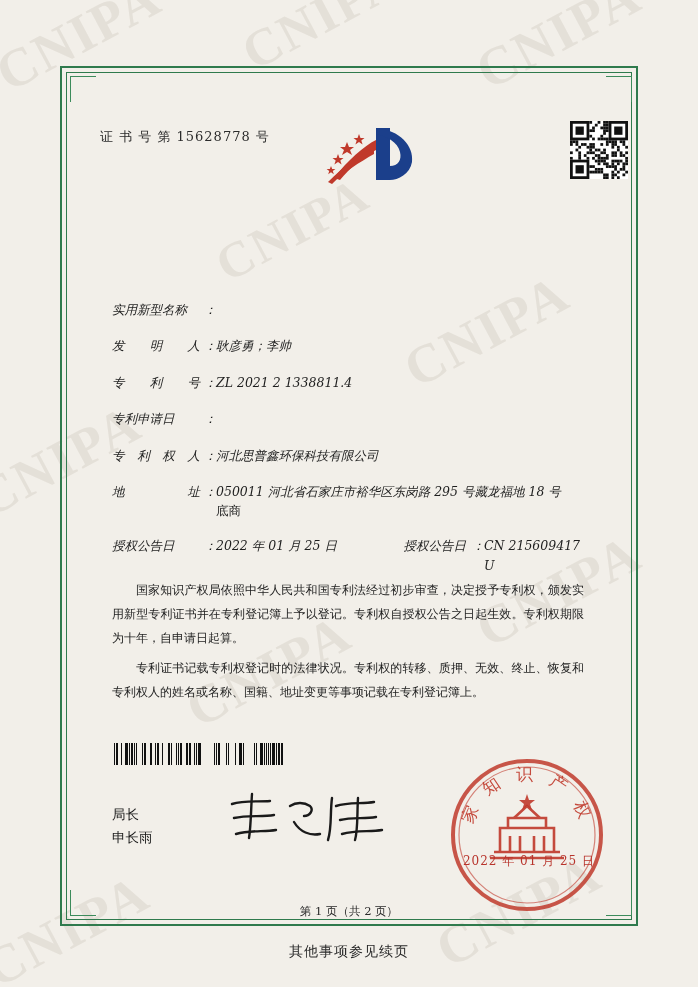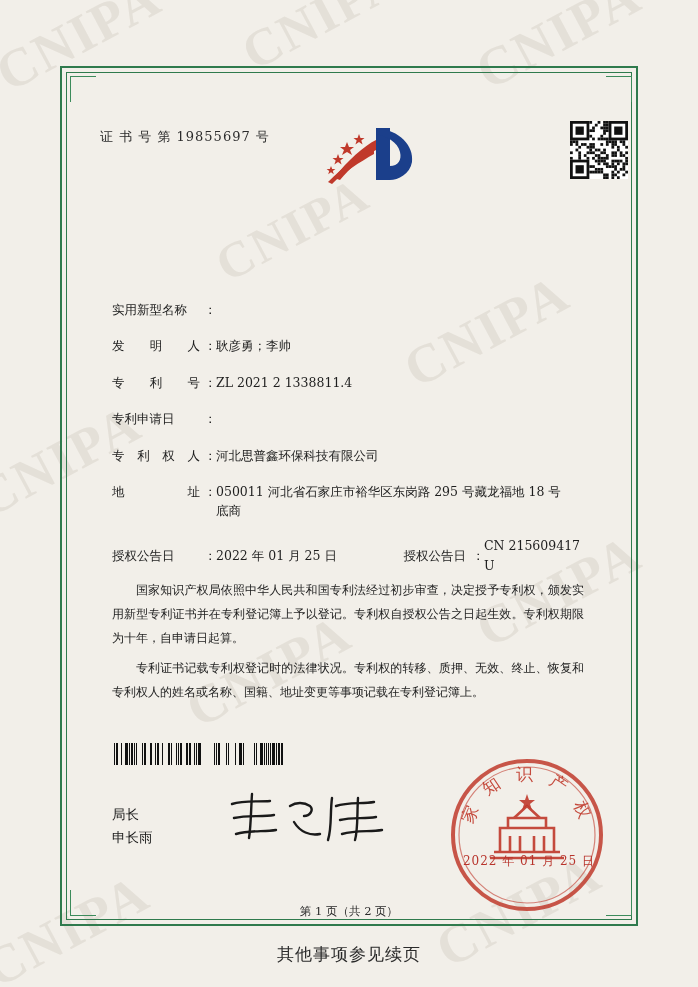--- a/index.html
+++ b/index.html
@@ -88,21 +88,21 @@
     color:#1b1b1b;
     font-family:"DejaVu Serif",serif;
   }
 
   
   .fields{
     position:absolute;left:98px;top:292px;width:470px;
     font-size:12.5px;color:#1e1e1e;
     font-family:"DejaVu Serif",serif;
   }
-  .row{display:flex;align-items:center;margin-bottom:17px;line-height:1.55;}
+  .row{display:flex;align-items:flex-start;margin-bottom:17px;line-height:1.55;font-style:italic;}
   .lbl{width:92px;flex:none;letter-spacing:0px;}
   .lbl.spread{display:flex;justify-content:space-between;padding-right:4px;box-sizing:border-box;}
   .colon{width:12px;flex:none;}
   .val{flex:1;}
   .row.dual .val{flex:none;}
   .row.dual .lbl2{width:100px;flex:none;text-align:right;padding-right:6px;}
   .val2{flex:1;}
   .addr-line2{padding-left:104px;margin-top:2px;}
 
   
@@ -141,21 +141,21 @@
   }
 
   
   .page-no{
     position:absolute;left:0;right:0;top:896px;
     text-align:center;font-size:11.5px;color:#2a2a2a;
     font-family:"DejaVu Serif",serif;
   }
   .footnote{
     position:absolute;left:0;right:0;top:935px;
-    text-align:center;font-size:17px;color:#2a2a2a;letter-spacing:1px;
+    text-align:center;font-size:14px;color:#2a2a2a;letter-spacing:1px;
     font-family:"DejaVu Serif",serif;
   }
 </style>
 </head>
 <body>
 
 <div class="watermarks" id="wm-layer">
     <div class="wm" style="left: -10px; top: 4px; font-size: 54px; transform: rotate(-28deg);">CNIPA</div>
     <div class="wm" style="left: 236px; top: -14px; font-size: 52px; transform: rotate(-28deg);">CNIPA</div>
     <div class="wm" style="left: 470px; top: 2px; font-size: 54px; transform: rotate(-28deg);">CNIPA</div>
@@ -174,21 +174,21 @@
   <div class="border-inner"></div>
   <div class="corner tl"></div>
   <div class="corner tr"></div>
   <div class="corner bl"></div>
   <div class="corner br"></div>
   <div class="corner-dec tl"></div>
   <div class="corner-dec tr"></div>
   <div class="corner-dec bl"></div>
   <div class="corner-dec br"></div>
 
-  <div class="cert-no">证 书 号 第 19855697 号</div>
+  <div class="cert-no">证 书 号 第 15628778 号</div>
 
   <div class="logo">
     <svg viewBox="0 0 120 70" width="120" height="70">
       <path d="M62 8 L62 60 L76 60 L76 8 Z" fill="#1b3f8b"></path>
       <path d="M62 8 C 86 10, 100 26, 98 42 C 96 54, 84 60, 76 60 L76 46 C 84 46, 88 40, 86 32 C 84 22, 72 16, 62 14 Z" fill="#1b3f8b"></path>
       <path d="M20 58 C 34 40, 50 26, 62 20 L62 30 C 50 36, 36 48, 26 60 Z" fill="#c0392b"></path>
       <path d="M14 62 C 30 46, 46 34, 60 28 L60 34 C 46 42, 30 52, 18 64 Z" fill="#c0392b"></path>
       <g fill="#c0392b">
         <polygon points="33,22 35,27 40,27 36,30 38,35 33,32 28,35 30,30 26,27 31,27"></polygon>
         <polygon points="45,14 46.5,18 50.5,18 47.3,20.5 48.6,24.5 45,22 41.4,24.5 42.7,20.5 39.5,18 43.5,18"></polygon>

